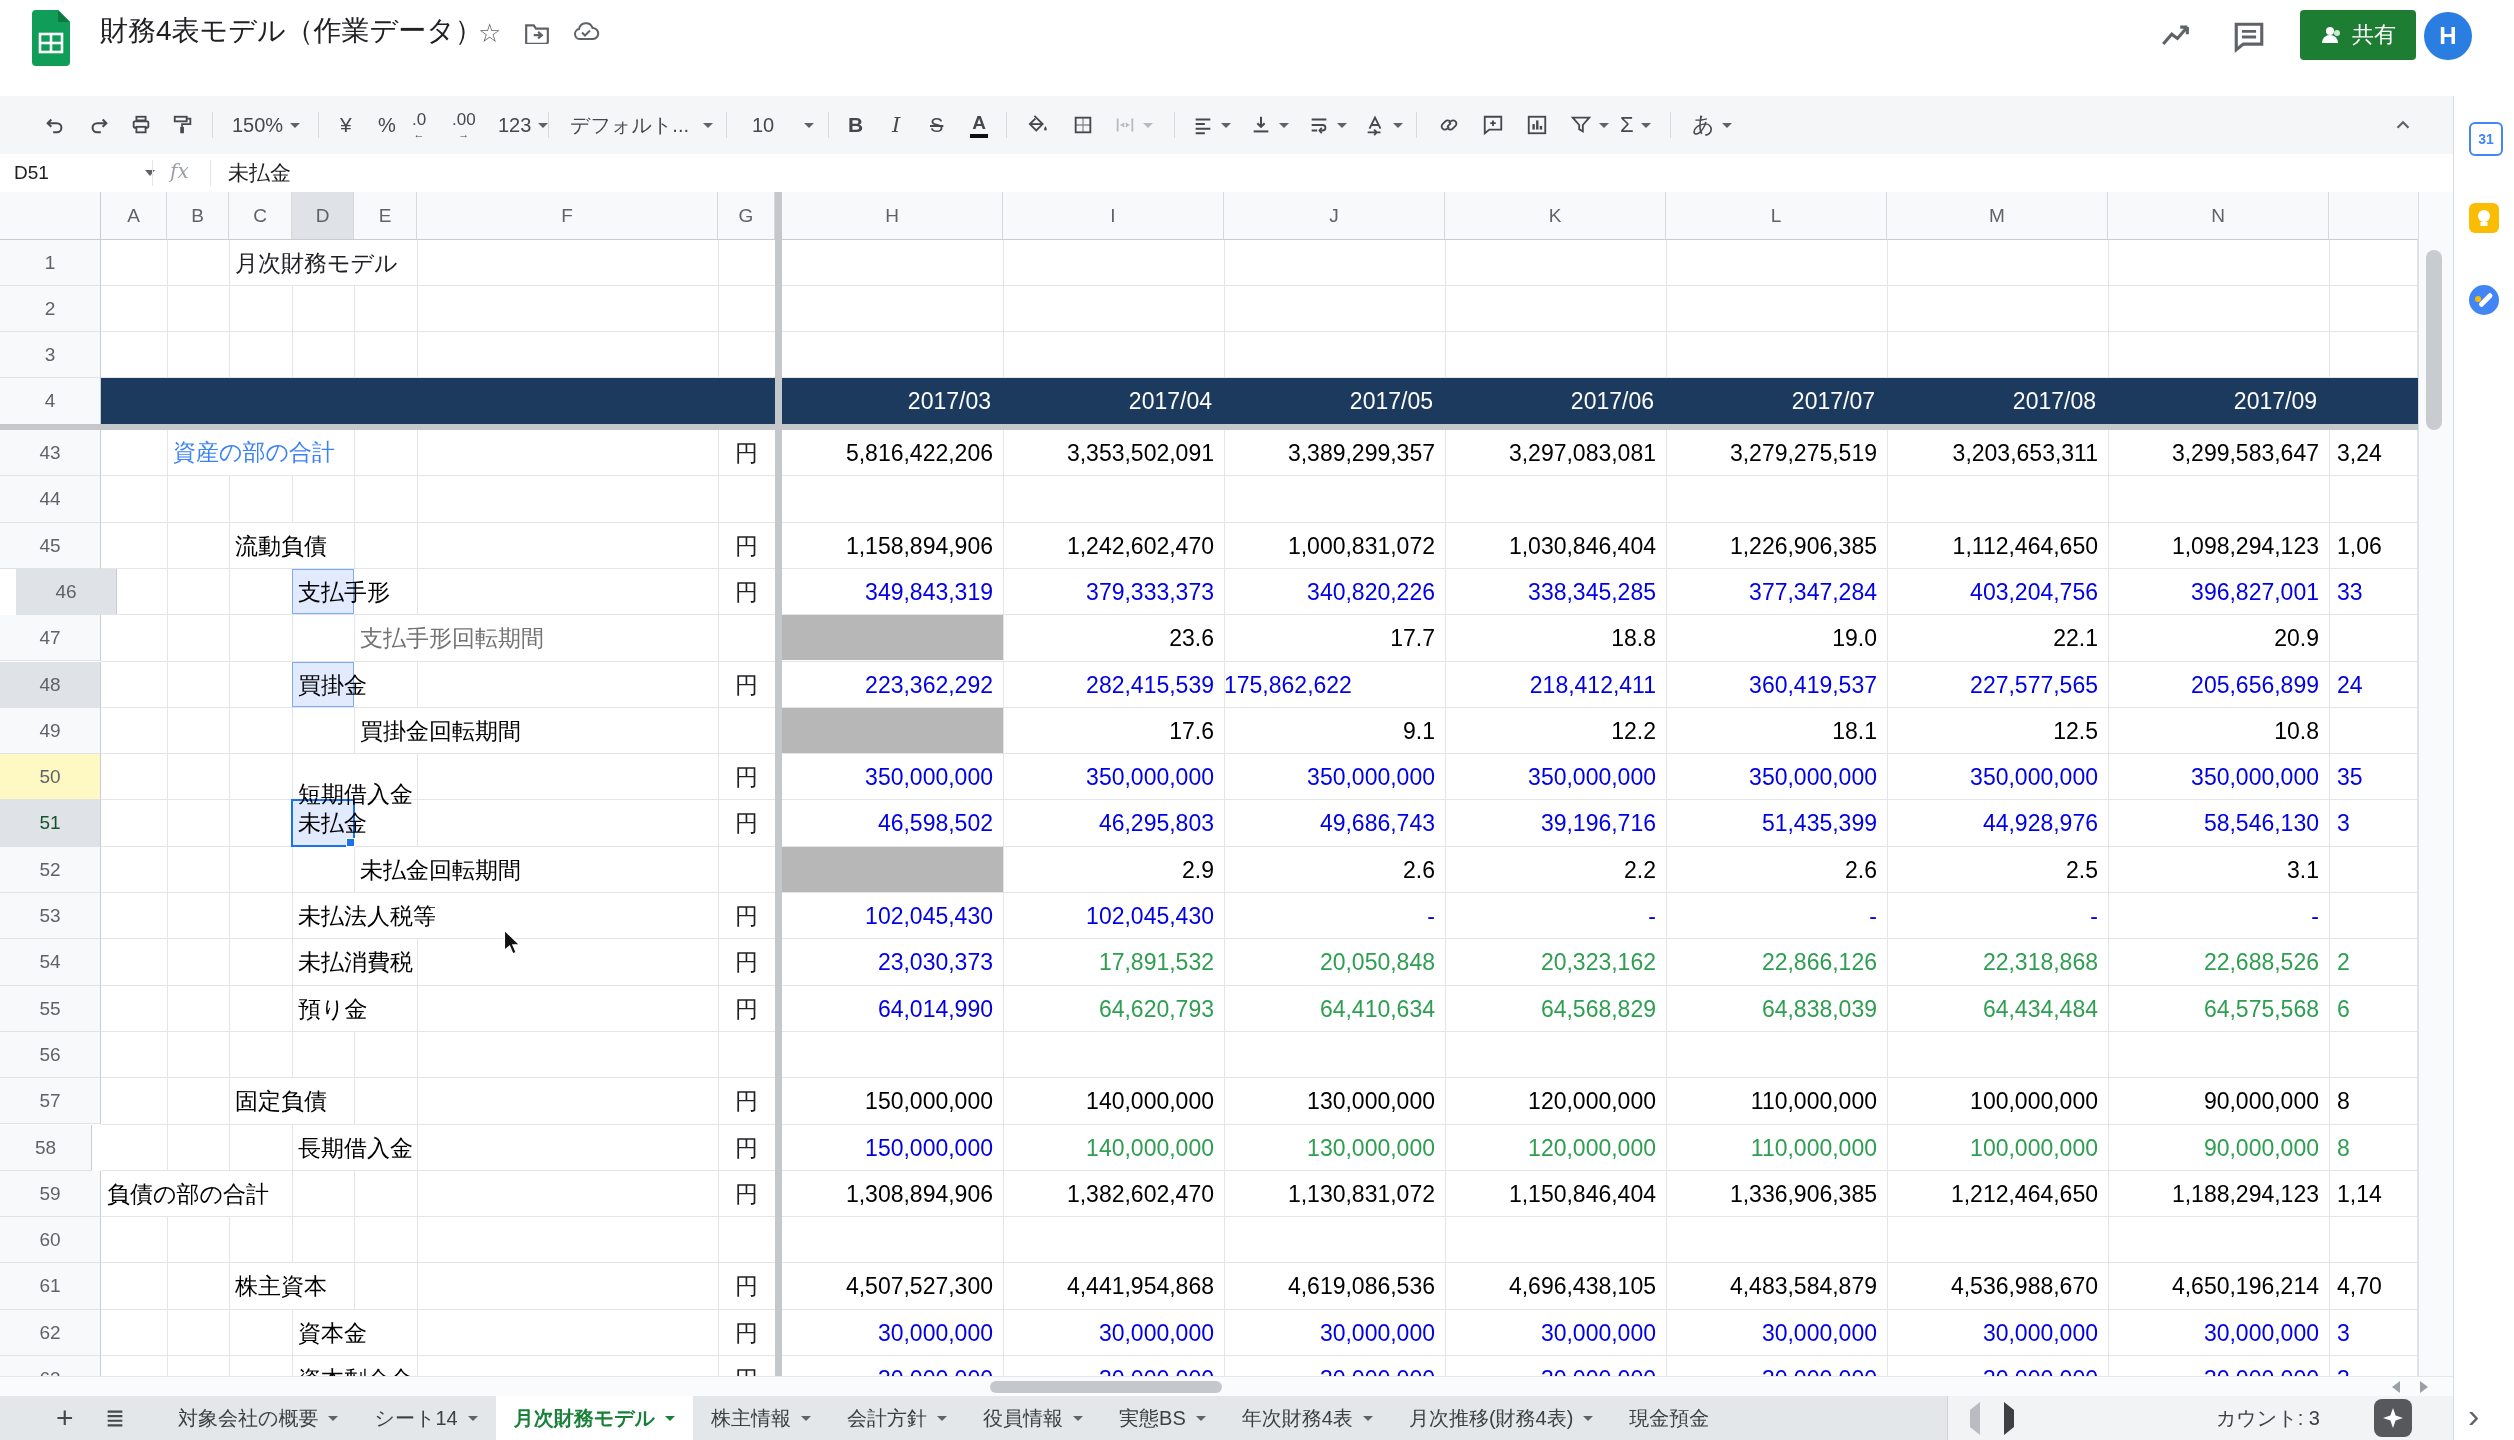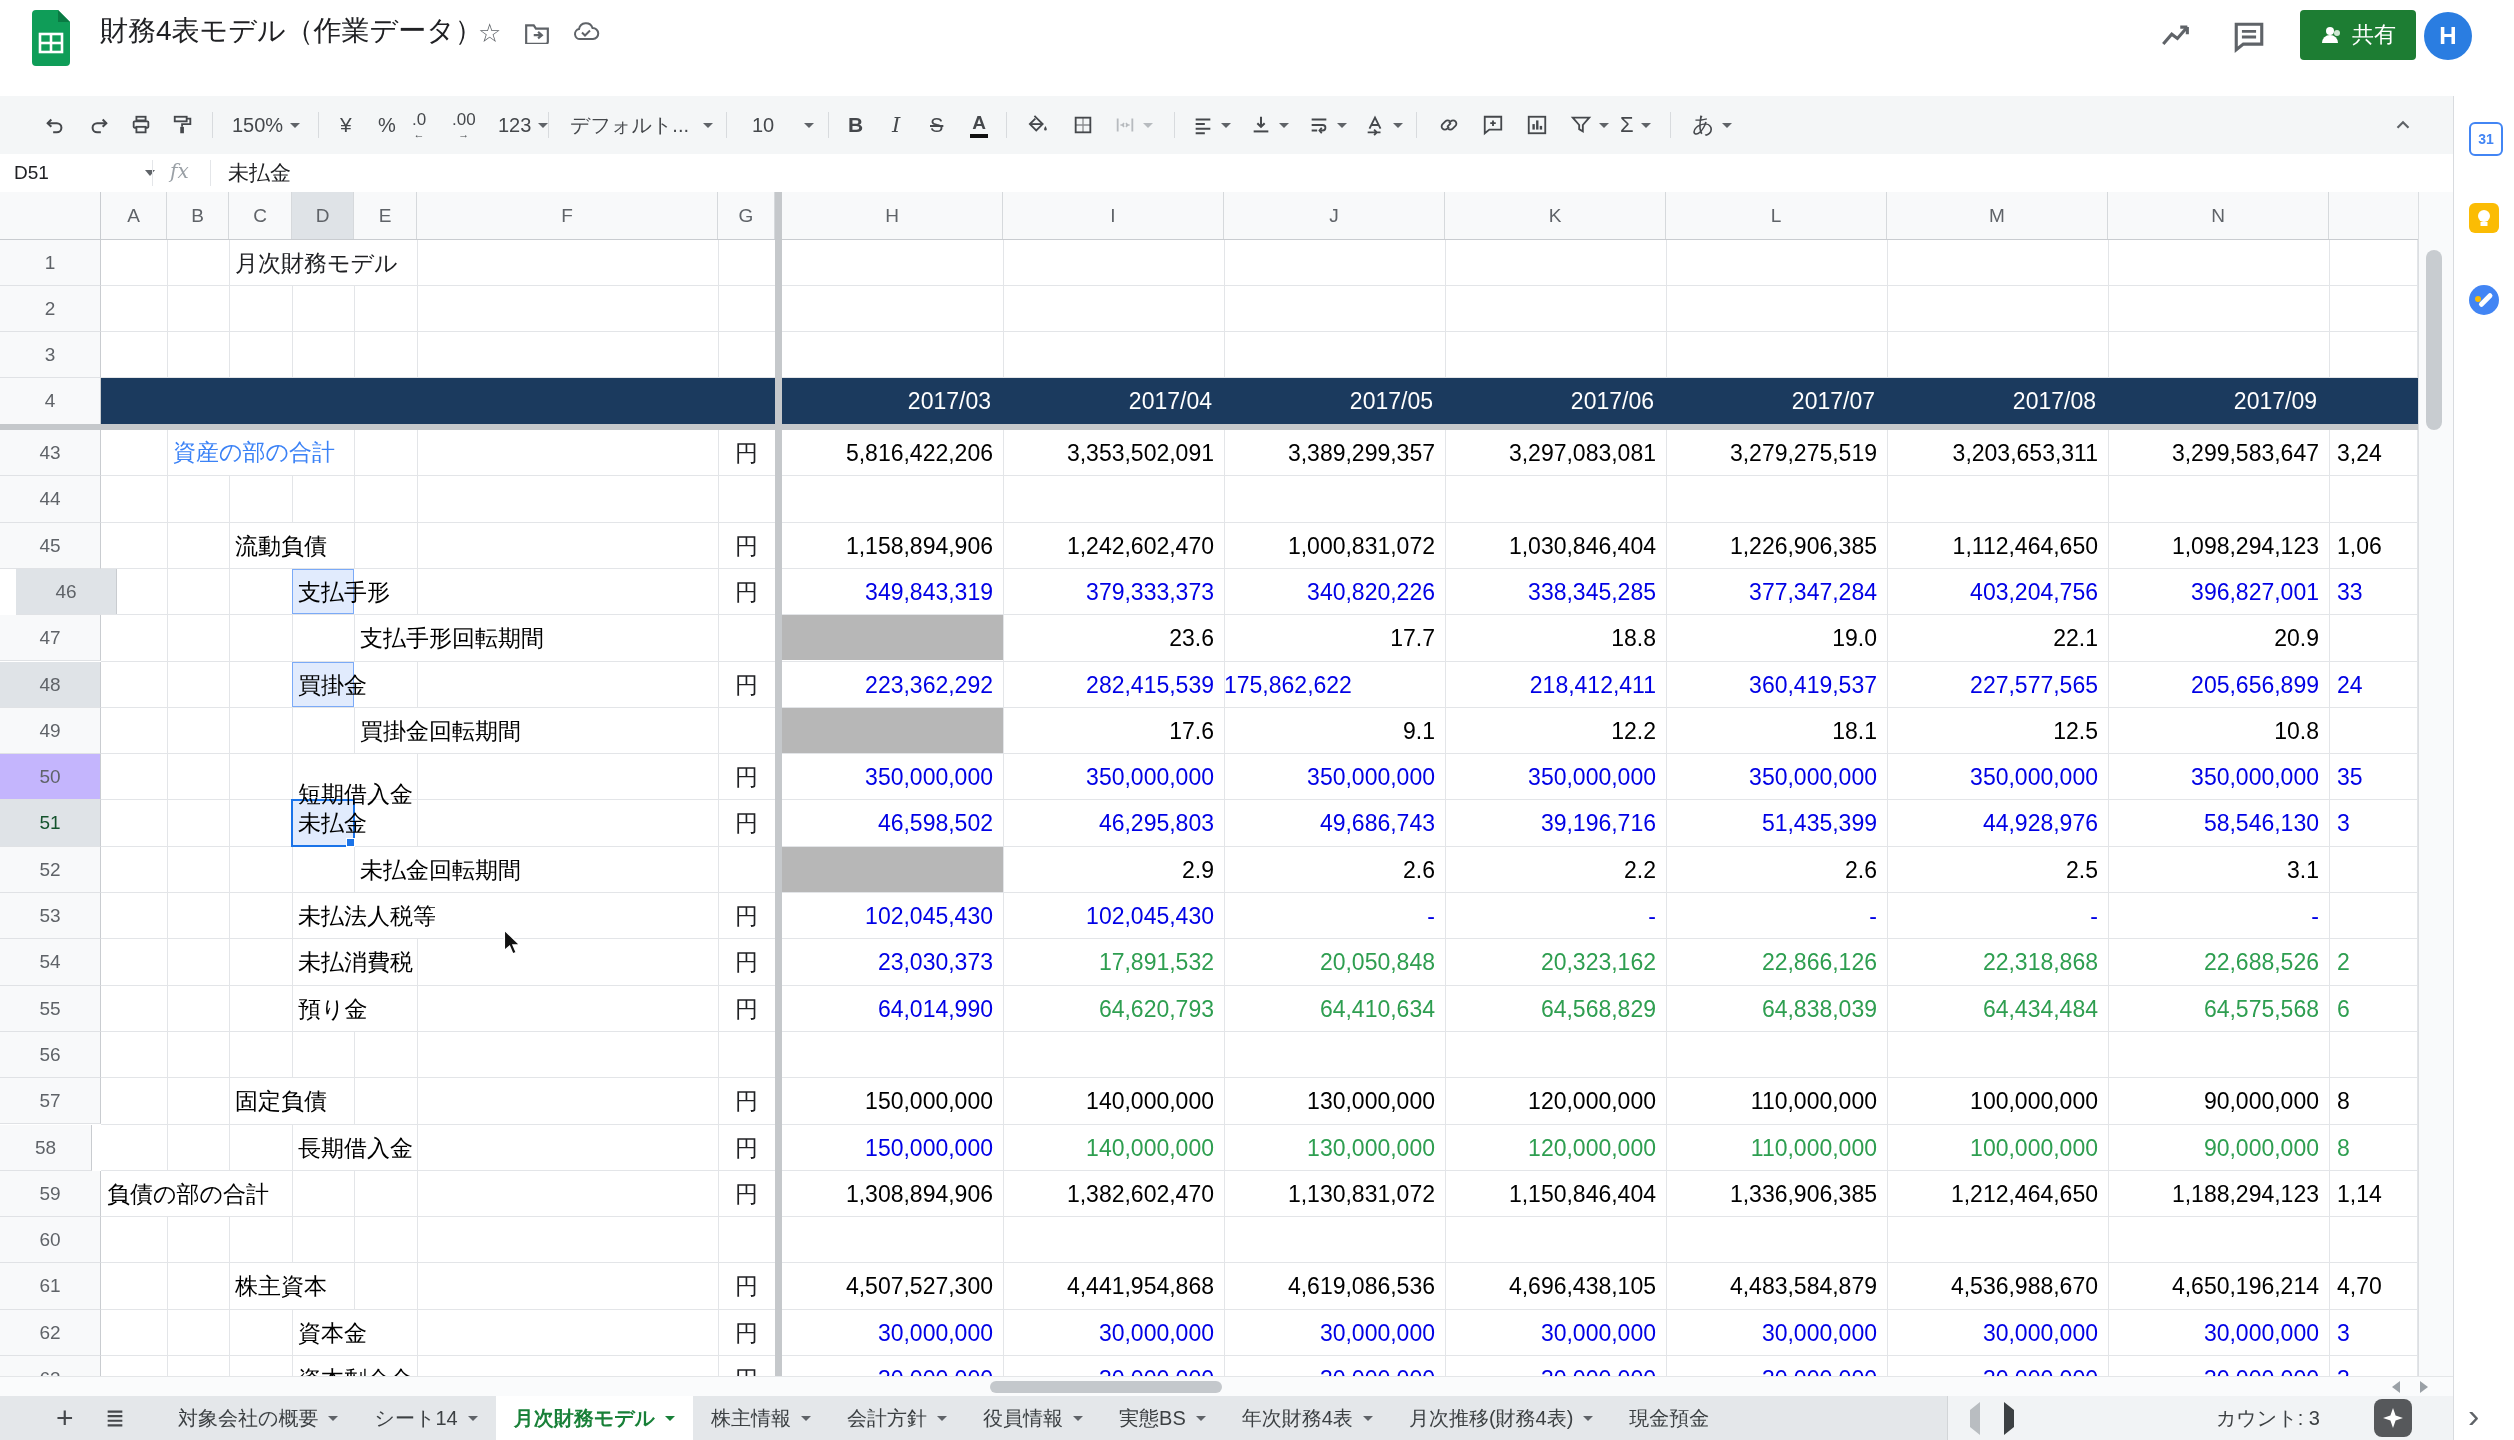--- a/index.html
+++ b/index.html
@@ -389,21 +389,21 @@
       <div style="position: absolute; left: 2108px; top: 376.9px; width: 211px; text-align: right; line-height: 46.3px; font-size: 23px; color: rgb(0, 0, 229); z-index: 2;">396,827,001</div>
       <div style="position: absolute; left: 2337px; top: 376.9px; width: 78px; overflow: hidden; white-space: nowrap; line-height: 46.3px; font-size: 23px; color: rgb(0, 0, 229); z-index: 2;">33</div>
       <div style="position: absolute; left: 0px; top: 423.2px; width: 101px; height: 46.3px; background: rgb(248, 249, 250); border-right: 1px solid rgb(201, 204, 208); border-bottom: 1px solid rgb(224, 226, 229); box-sizing: border-box; text-align: center; line-height: 46.3px; font-size: 19px; color: rgb(95, 99, 104);">47</div>
       <div style="position: absolute; left: 101px; top: 468.5px; width: 2317px; height: 1px; background: rgb(227, 229, 232); z-index: 0;"></div>
       <div style="position: absolute; left: 167px; top: 423.2px; width: 1px; height: 46.3px; background: rgb(227, 229, 232); z-index: 0;"></div>
       <div style="position: absolute; left: 229px; top: 423.2px; width: 1px; height: 46.3px; background: rgb(227, 229, 232); z-index: 0;"></div>
       <div style="position: absolute; left: 292px; top: 423.2px; width: 1px; height: 46.3px; background: rgb(227, 229, 232); z-index: 0;"></div>
       <div style="position: absolute; left: 354px; top: 423.2px; width: 1px; height: 46.3px; background: rgb(227, 229, 232); z-index: 0;"></div>
       <div style="position: absolute; left: 718px; top: 423.2px; width: 1px; height: 46.3px; background: rgb(227, 229, 232); z-index: 0;"></div>
       <div style="position: absolute; left: 782px; top: 423.2px; width: 221px; height: 45.3px; background: rgb(183, 183, 183); z-index: 1;"></div>
-      <div style="position: absolute; left: 360px; top: 423.2px; line-height: 46.3px; font-size: 23px; white-space: nowrap; z-index: 3; color: #000000;">支払手形回転期間</div>
+      <div style="position: absolute; left: 360px; top: 423.2px; line-height: 46.3px; font-size: 23px; white-space: nowrap; z-index: 3; color: #737373;">支払手形回転期間</div>
       <div style="position: absolute; left: 1003px; top: 423.2px; width: 211px; text-align: right; line-height: 46.3px; font-size: 23px; color: rgb(0, 0, 0); z-index: 2;">23.6</div>
       <div style="position: absolute; left: 1224px; top: 423.2px; width: 211px; text-align: right; line-height: 46.3px; font-size: 23px; color: rgb(0, 0, 0); z-index: 2;">17.7</div>
       <div style="position: absolute; left: 1445px; top: 423.2px; width: 211px; text-align: right; line-height: 46.3px; font-size: 23px; color: rgb(0, 0, 0); z-index: 2;">18.8</div>
       <div style="position: absolute; left: 1666px; top: 423.2px; width: 211px; text-align: right; line-height: 46.3px; font-size: 23px; color: rgb(0, 0, 0); z-index: 2;">19.0</div>
       <div style="position: absolute; left: 1887px; top: 423.2px; width: 211px; text-align: right; line-height: 46.3px; font-size: 23px; color: rgb(0, 0, 0); z-index: 2;">22.1</div>
       <div style="position: absolute; left: 2108px; top: 423.2px; width: 211px; text-align: right; line-height: 46.3px; font-size: 23px; color: rgb(0, 0, 0); z-index: 2;">20.9</div>
       <div style="position: absolute; left: 0px; top: 469.5px; width: 101px; height: 46.3px; background: rgb(223, 227, 231); border-right: 1px solid rgb(201, 204, 208); border-bottom: 1px solid rgb(224, 226, 229); box-sizing: border-box; text-align: center; line-height: 46.3px; font-size: 19px; color: rgb(95, 99, 104);">48</div>
       <div style="position: absolute; left: 101px; top: 514.8px; width: 2317px; height: 1px; background: rgb(227, 229, 232); z-index: 0;"></div>
       <div style="position: absolute; left: 167px; top: 469.5px; width: 1px; height: 46.3px; background: rgb(227, 229, 232); z-index: 0;"></div>
       <div style="position: absolute; left: 229px; top: 469.5px; width: 1px; height: 46.3px; background: rgb(227, 229, 232); z-index: 0;"></div>
@@ -429,21 +429,21 @@
       <div style="position: absolute; left: 354px; top: 515.8px; width: 1px; height: 46.3px; background: rgb(227, 229, 232); z-index: 0;"></div>
       <div style="position: absolute; left: 718px; top: 515.8px; width: 1px; height: 46.3px; background: rgb(227, 229, 232); z-index: 0;"></div>
       <div style="position: absolute; left: 782px; top: 515.8px; width: 221px; height: 45.3px; background: rgb(183, 183, 183); z-index: 1;"></div>
       <div style="position: absolute; left: 360px; top: 515.8px; line-height: 46.3px; font-size: 23px; white-space: nowrap; z-index: 3; color: rgb(0, 0, 0);">買掛金回転期間</div>
       <div style="position: absolute; left: 1003px; top: 515.8px; width: 211px; text-align: right; line-height: 46.3px; font-size: 23px; color: rgb(0, 0, 0); z-index: 2;">17.6</div>
       <div style="position: absolute; left: 1224px; top: 515.8px; width: 211px; text-align: right; line-height: 46.3px; font-size: 23px; color: rgb(0, 0, 0); z-index: 2;">9.1</div>
       <div style="position: absolute; left: 1445px; top: 515.8px; width: 211px; text-align: right; line-height: 46.3px; font-size: 23px; color: rgb(0, 0, 0); z-index: 2;">12.2</div>
       <div style="position: absolute; left: 1666px; top: 515.8px; width: 211px; text-align: right; line-height: 46.3px; font-size: 23px; color: rgb(0, 0, 0); z-index: 2;">18.1</div>
       <div style="position: absolute; left: 1887px; top: 515.8px; width: 211px; text-align: right; line-height: 46.3px; font-size: 23px; color: rgb(0, 0, 0); z-index: 2;">12.5</div>
       <div style="position: absolute; left: 2108px; top: 515.8px; width: 211px; text-align: right; line-height: 46.3px; font-size: 23px; color: rgb(0, 0, 0); z-index: 2;">10.8</div>
-      <div style="position: absolute; left: 0px; top: 562.1px; width: 101px; height: 46.3px; background: #c4b5fd; border-right: 1px solid rgb(201, 204, 208); border-bottom: 1px solid rgb(224, 226, 229); box-sizing: border-box; text-align: center; line-height: 46.3px; font-size: 19px; color: rgb(95, 99, 104);">50</div>
+      <div style="position: absolute; left: 0px; top: 562.1px; width: 101px; height: 46.3px; background: #fef9c3; border-right: 1px solid rgb(201, 204, 208); border-bottom: 1px solid rgb(224, 226, 229); box-sizing: border-box; text-align: center; line-height: 46.3px; font-size: 19px; color: rgb(95, 99, 104);">50</div>
       <div style="position: absolute; left: 101px; top: 607.4px; width: 2317px; height: 1px; background: rgb(227, 229, 232); z-index: 0;"></div>
       <div style="position: absolute; left: 167px; top: 562.1px; width: 1px; height: 46.3px; background: rgb(227, 229, 232); z-index: 0;"></div>
       <div style="position: absolute; left: 229px; top: 562.1px; width: 1px; height: 46.3px; background: rgb(227, 229, 232); z-index: 0;"></div>
       <div style="position: absolute; left: 292px; top: 562.1px; width: 1px; height: 46.3px; background: rgb(227, 229, 232); z-index: 0;"></div>
       <div style="position: absolute; left: 417px; top: 562.1px; width: 1px; height: 46.3px; background: rgb(227, 229, 232); z-index: 0;"></div>
       <div style="position: absolute; left: 718px; top: 562.1px; width: 1px; height: 46.3px; background: rgb(227, 229, 232); z-index: 0;"></div>
       <div style="position: absolute; left: 298px; top: 579px; line-height: 46.3px; font-size: 23px; white-space: nowrap; z-index: 3; color: rgb(0, 0, 0);">短期借入金</div>
       <div style="position: absolute; left: 718px; top: 562.1px; width: 57px; text-align: center; line-height: 46.3px; font-size: 23px; z-index: 2;">円</div>
       <div style="position: absolute; left: 782px; top: 562.1px; width: 211px; text-align: right; line-height: 46.3px; font-size: 23px; color: rgb(0, 0, 229); z-index: 2;">350,000,000</div>
       <div style="position: absolute; left: 1003px; top: 562.1px; width: 211px; text-align: right; line-height: 46.3px; font-size: 23px; color: rgb(0, 0, 229); z-index: 2;">350,000,000</div>

